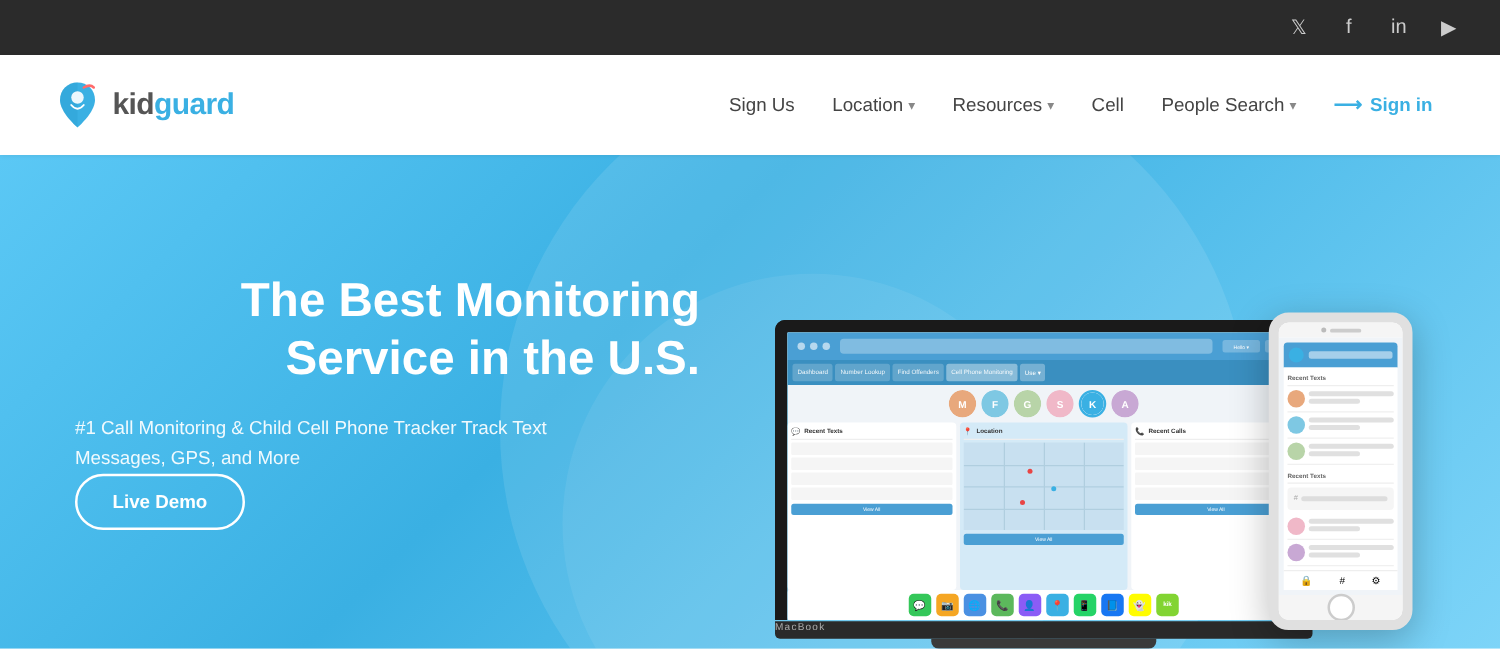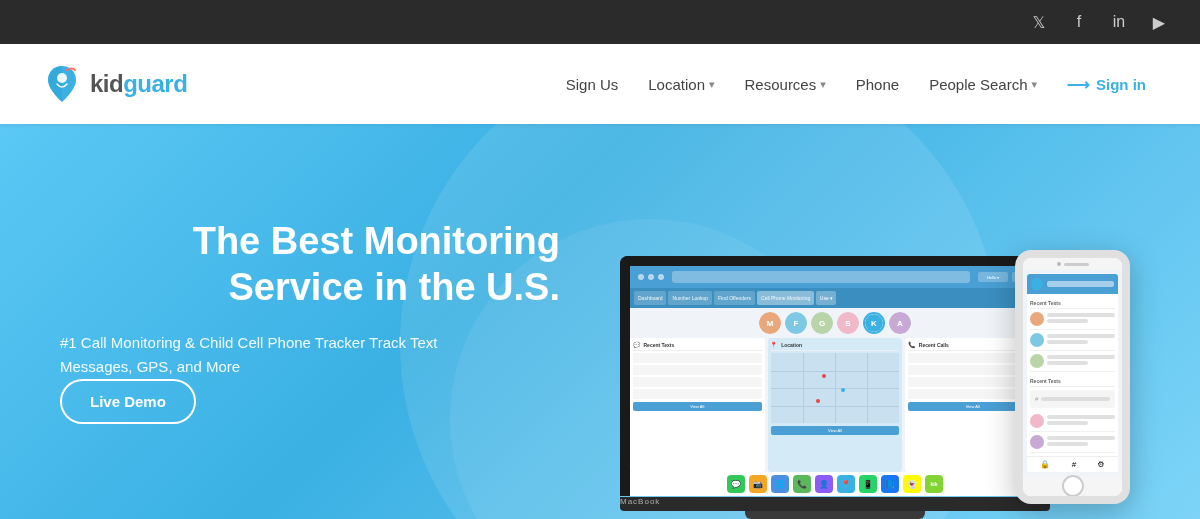--- a/index.html
+++ b/index.html
@@ -511,21 +511,21 @@
     </div>
     <div class="nav-item">
       <span>Location</span>
       <span class="chevron">▾</span>
     </div>
     <div class="nav-item">
       <span>Resources</span>
       <span class="chevron">▾</span>
     </div>
     <div class="nav-item">
-      <span>Phone</span>
+      <span>Cell</span>
     </div>
     <div class="nav-item">
       <span>People Search</span>
       <span class="chevron">▾</span>
     </div>
     <div class="signin-btn">
       <span style="font-size:16px;">⟶</span>
       <span>Sign in</span>
     </div>
   </div>

